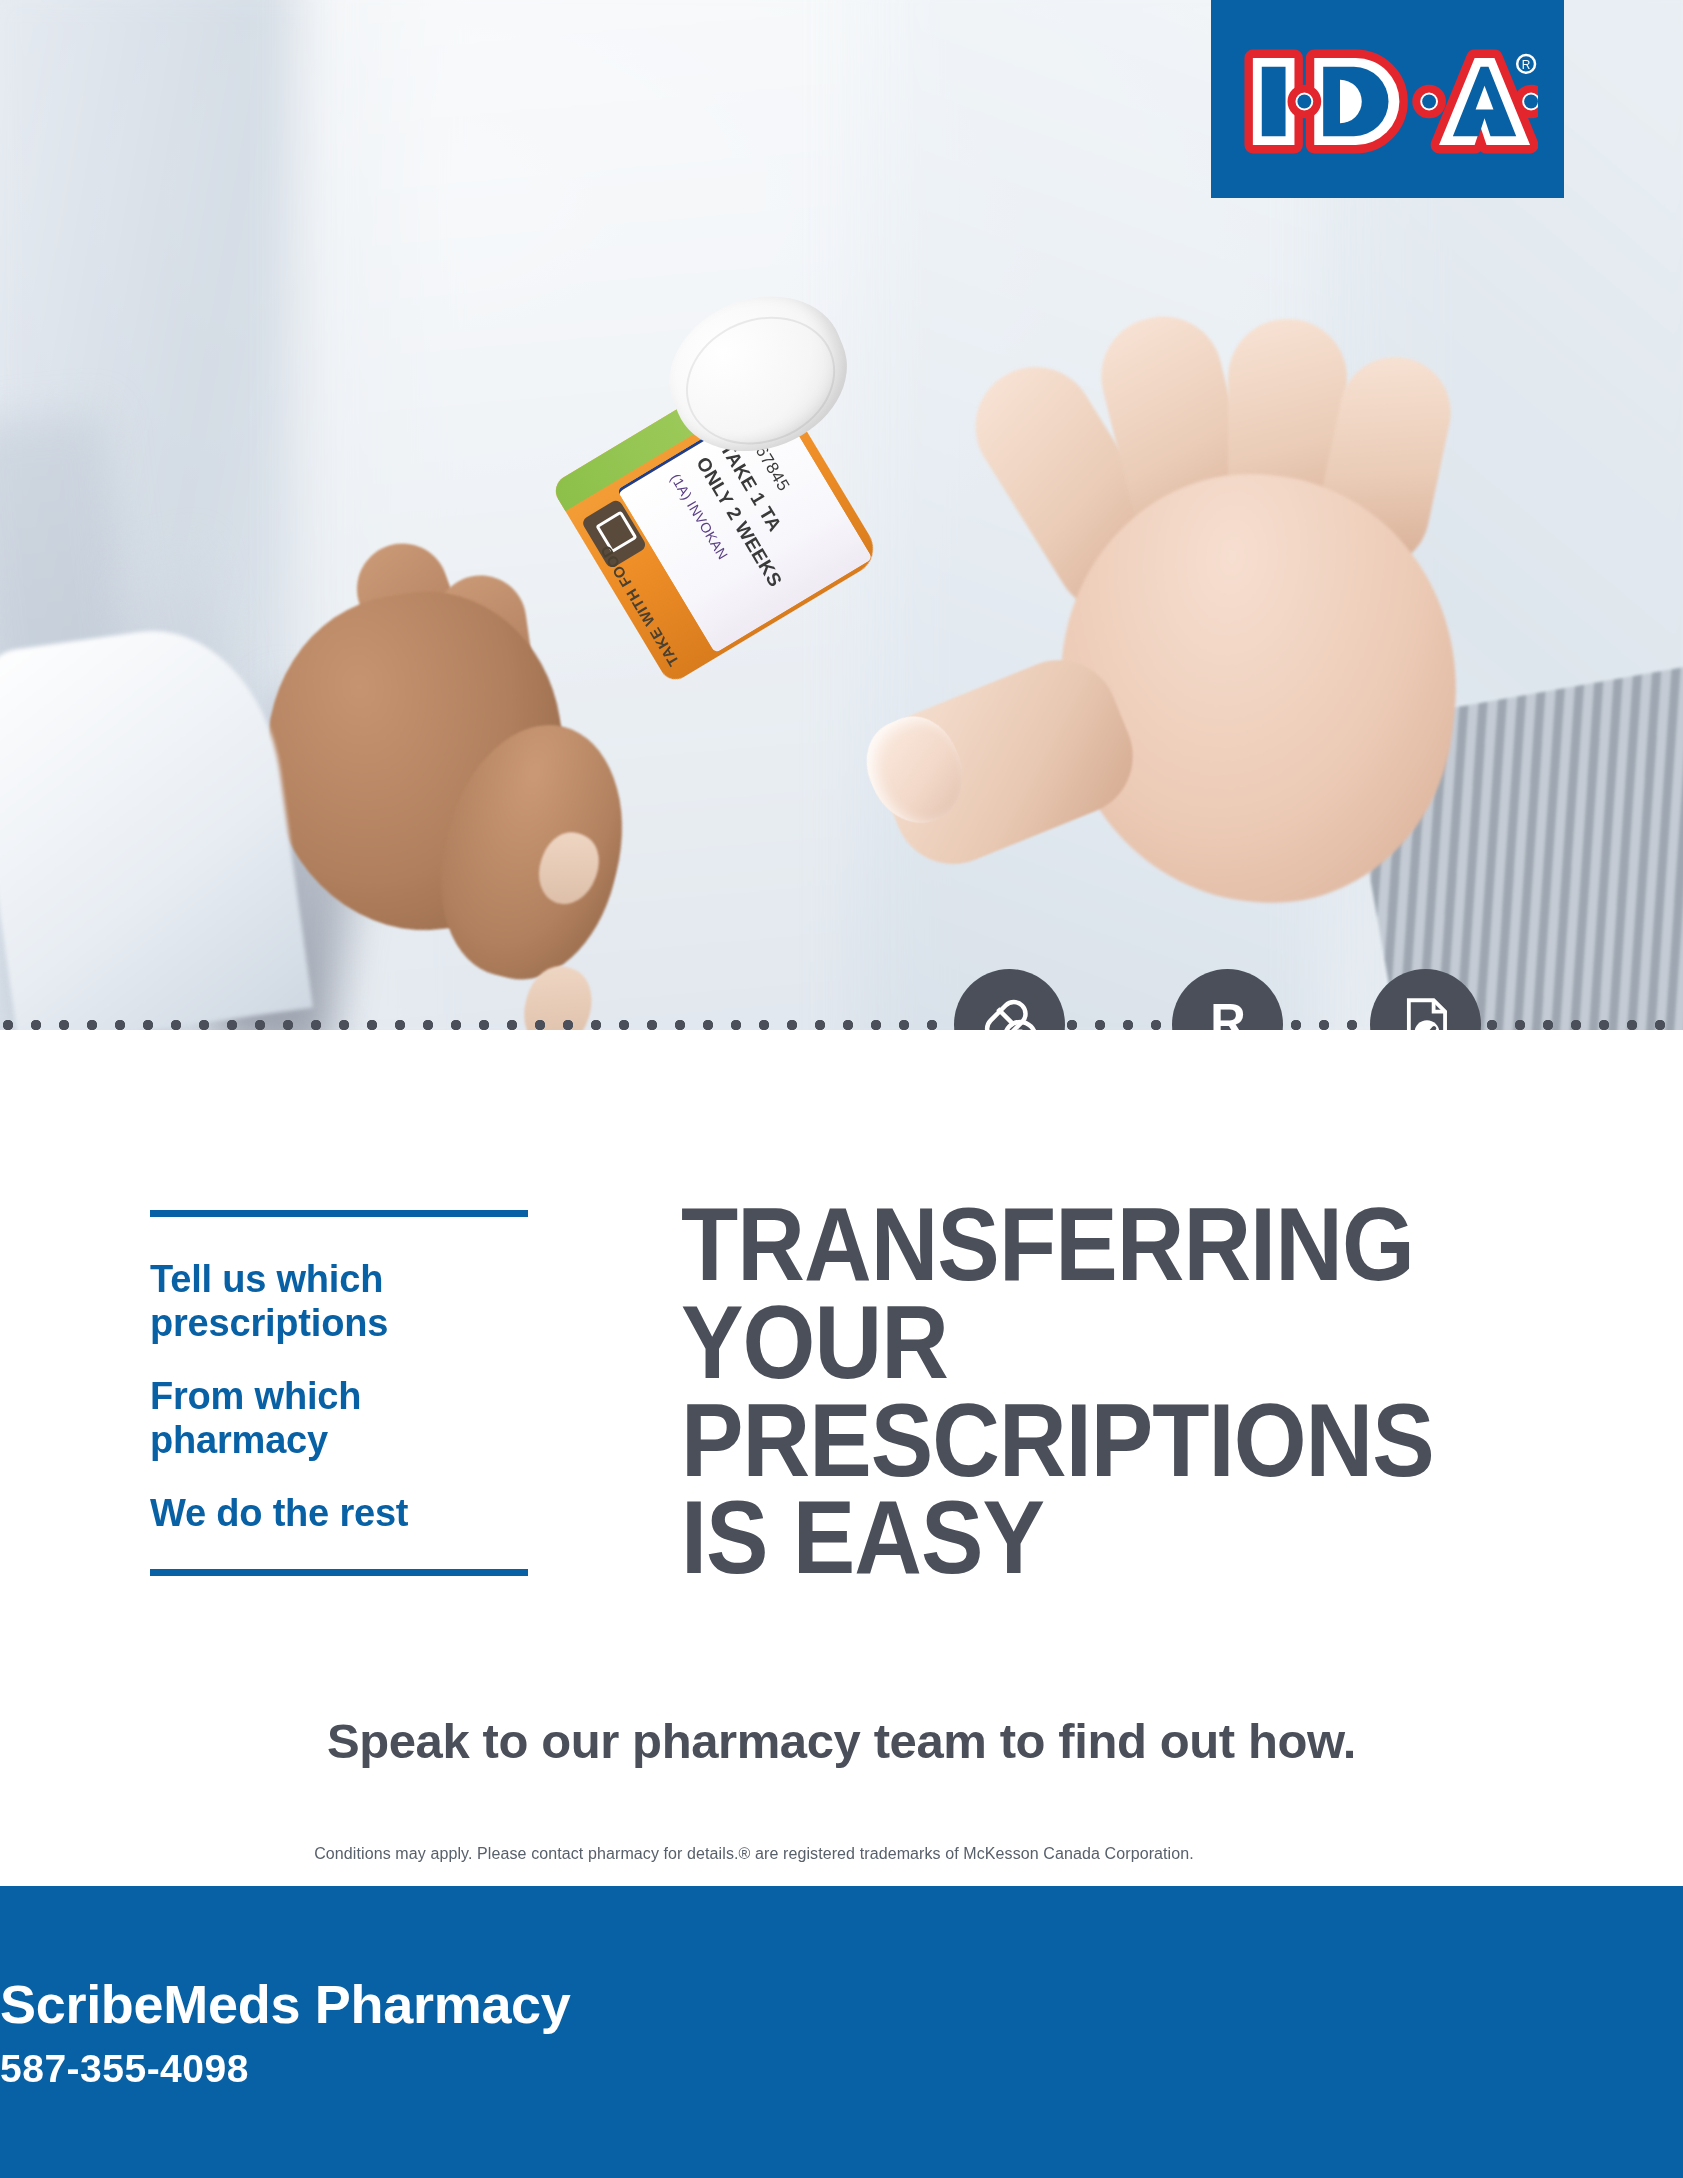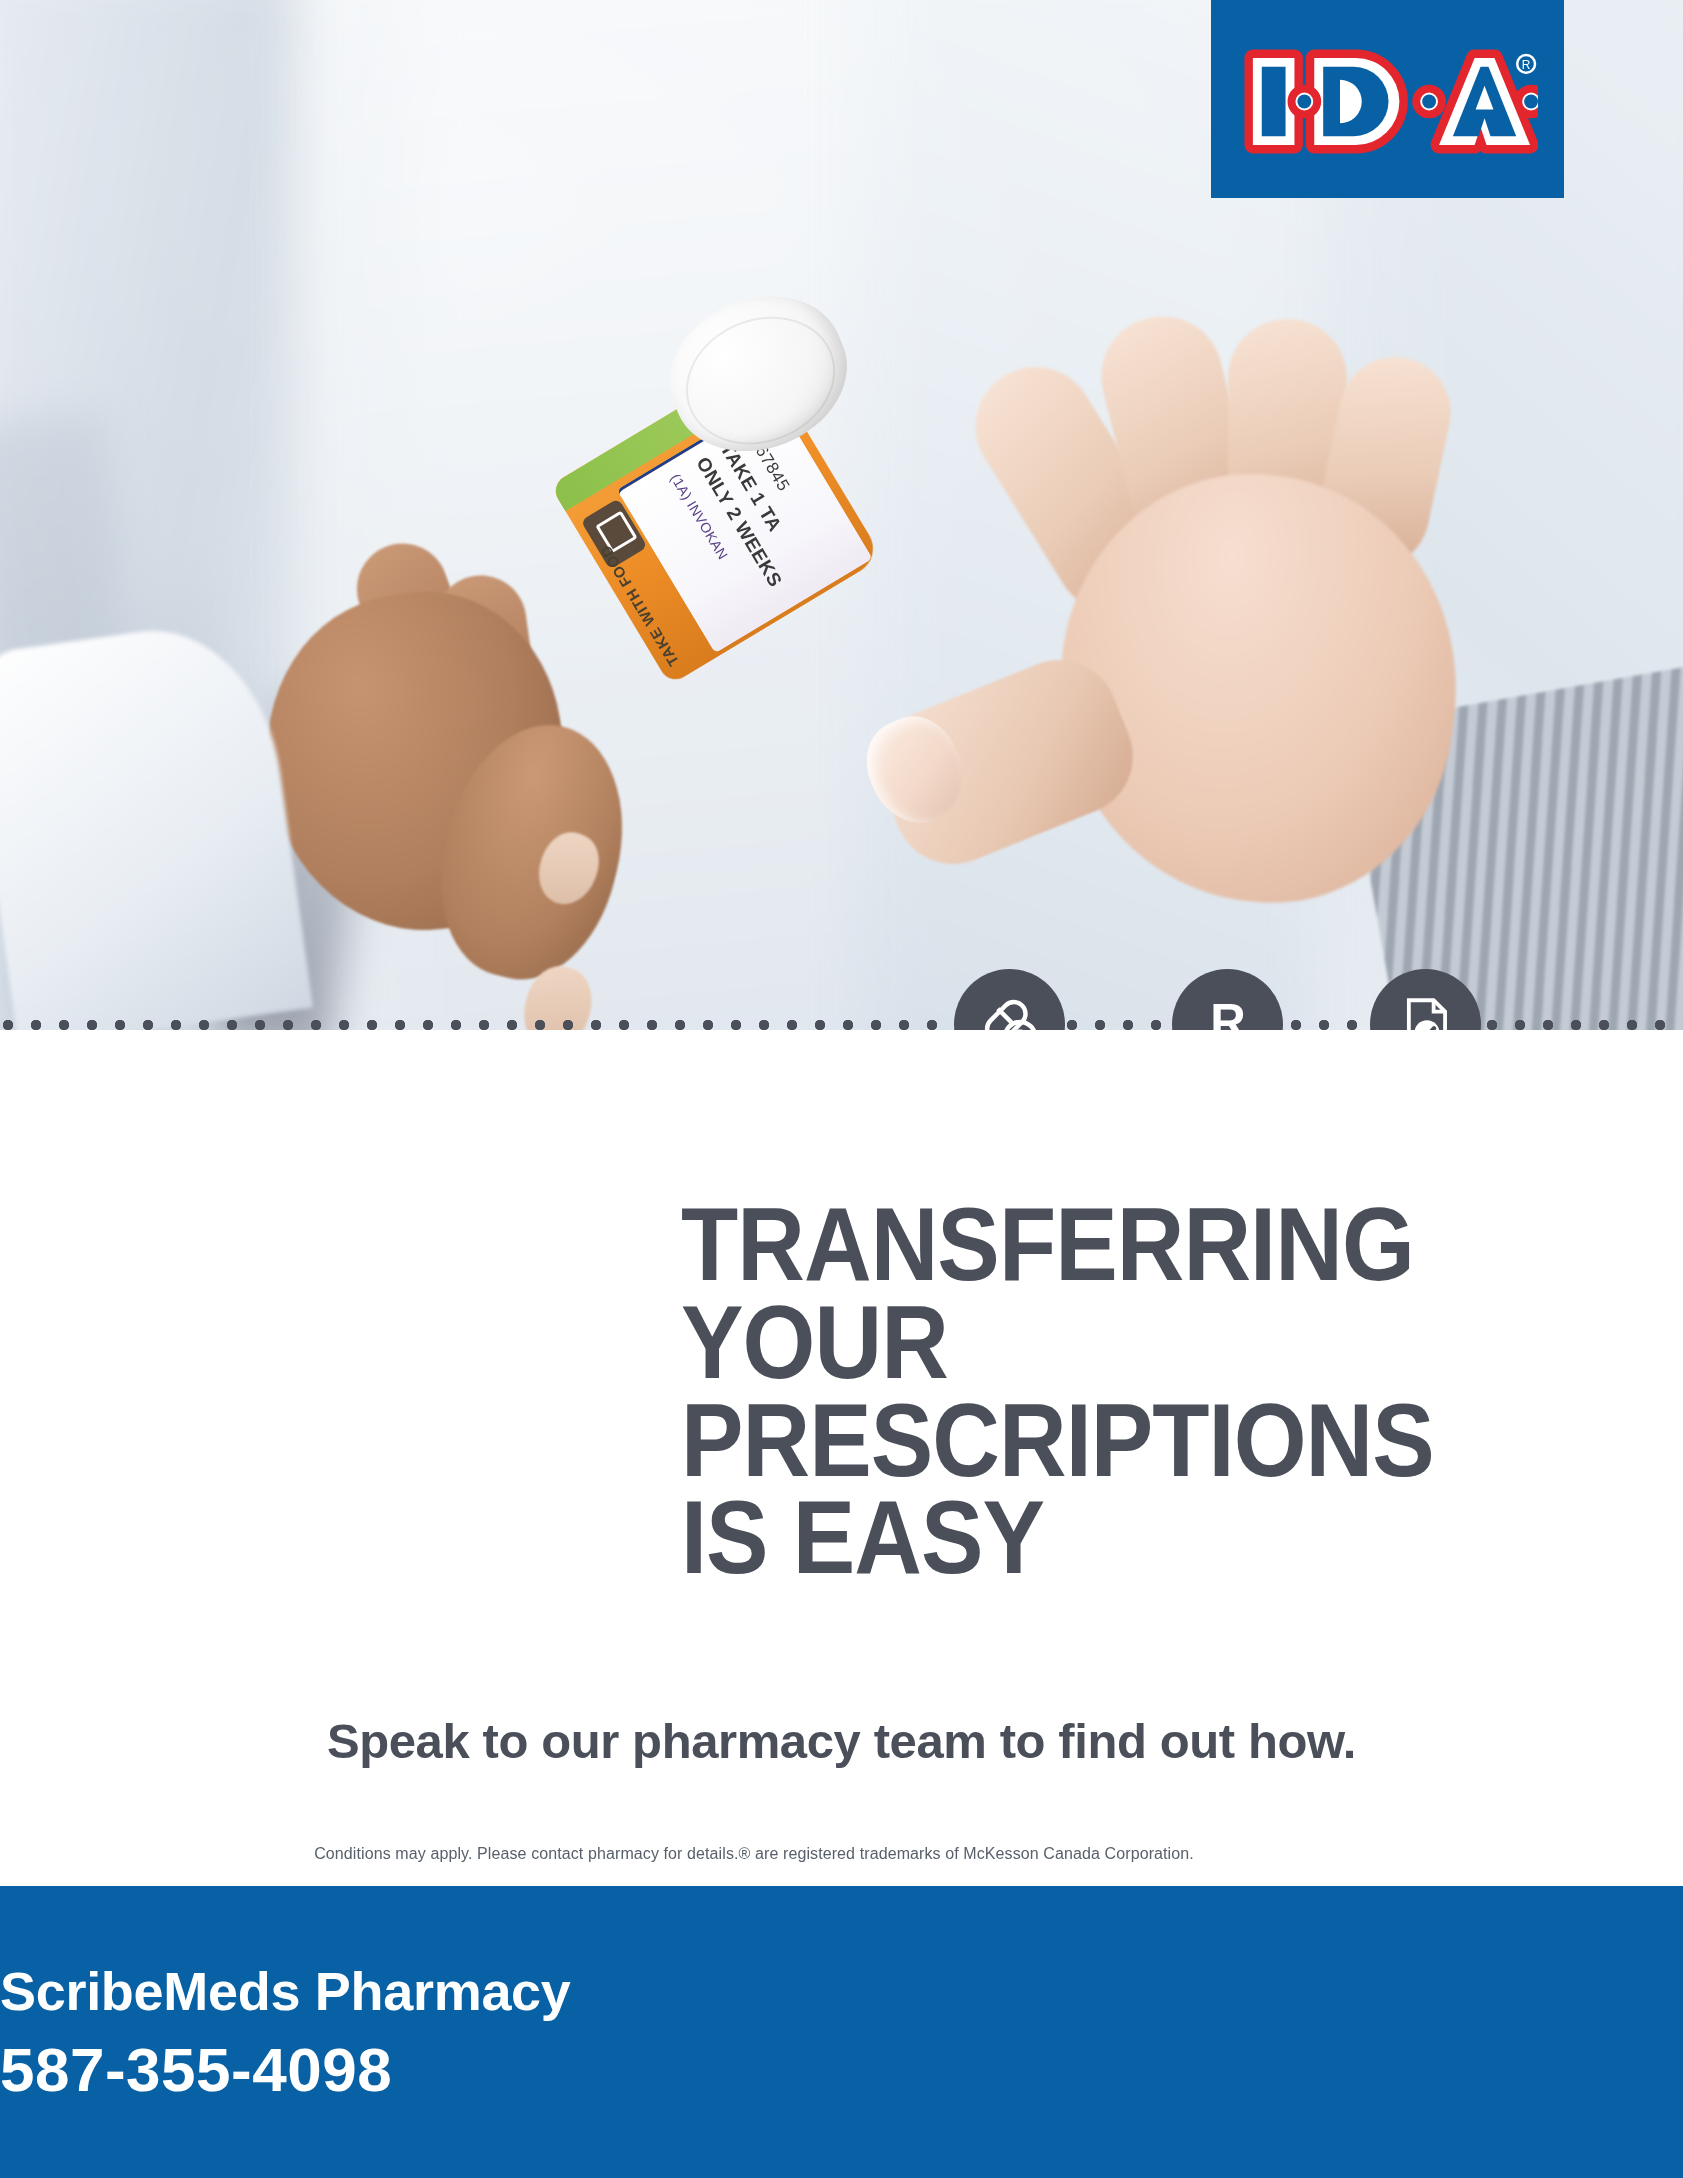--- a/index.html
+++ b/index.html
@@ -137,21 +137,21 @@
   .tagline{position:absolute;left:0;top:683px;width:1683px;text-align:center;
     color:#4A4F59;font-size:49px;font-weight:700;letter-spacing:-0.4px;}
 
   .fineprint{position:absolute;left:0;top:815px;width:1508px;text-align:center;
     color:#58606b;font-size:16px;letter-spacing:0.1px;}
 
   
   .footer{position:absolute;left:0;top:1886px;width:1683px;height:292px;background:#0961A5;
     display:flex;flex-direction:column;justify-content:center;}
   .f-name{color:#fff;font-size:54px;font-weight:700;letter-spacing:-0.3px;margin-bottom:12px;}
-  .f-phone{color:#fff;font-size:62px;font-weight:700;letter-spacing:0.5px;}
+  .f-phone{color:#fff;font-size:39px;font-weight:700;letter-spacing:0.5px;}
 </style>
 </head>
 <body>
 
 <div class="photo">
   <div class="bg-band bb1"></div>
   <div class="bg-band bb2"></div>
   <div class="bg-band bb3"></div>
   <div class="bg-band bb4"></div>
   <div class="lapel lp1"></div>
@@ -252,20 +252,27 @@
   <svg width="61" height="61" viewBox="0 0 64 64" fill="none" stroke="#fff" stroke-width="4">
     <path d="M14 6 h26 l12 12 v40 h-38 z" fill="#4A4F59"></path>
     <path d="M40 6 v12 h12"></path>
     <circle cx="33" cy="40" r="13" fill="#fff" stroke="none"></circle>
     <path d="M26.5 40.5 l5 5 l9 -10" stroke="#4A4F59" stroke-width="4.6" stroke-linecap="round" stroke-linejoin="round"></path>
   </svg>
 </div>
 
 <div class="lower">
 
+  <div class="bullets">
+    <div class="rule rule-top"></div>
+    <div class="bullet">Tell us which prescriptions</div>
+    <div class="bullet">From which pharmacy</div>
+    <div class="bullet">We do the rest</div>
+    <div class="rule rule-bot"></div>
+  </div>
 
   <div class="headline">
     <span>TRANSFERRING</span>
     <span>YOUR</span>
     <span>PRESCRIPTIONS</span>
     <span>IS EASY</span>
   </div>
 
   <div class="tagline">Speak to our pharmacy team to find out how.</div>
 

